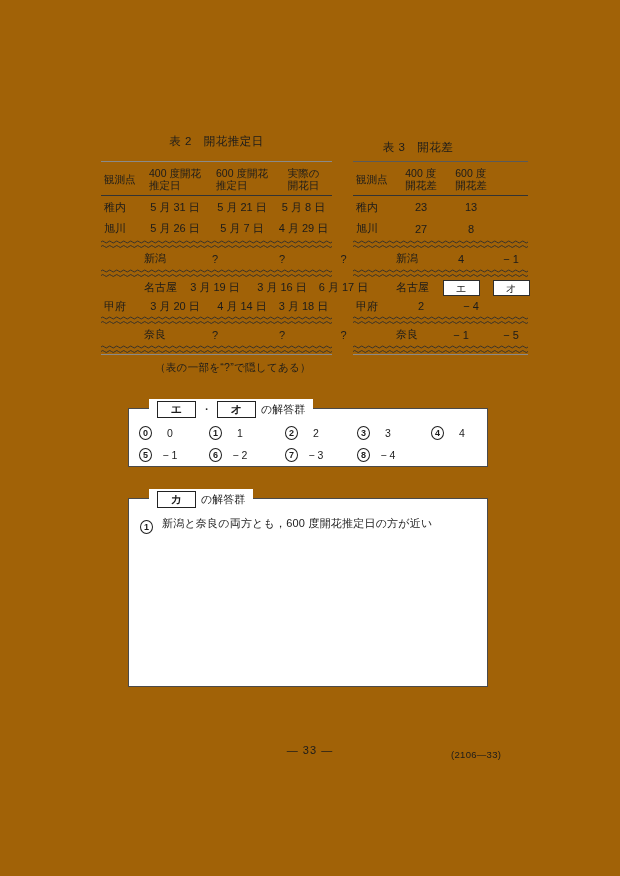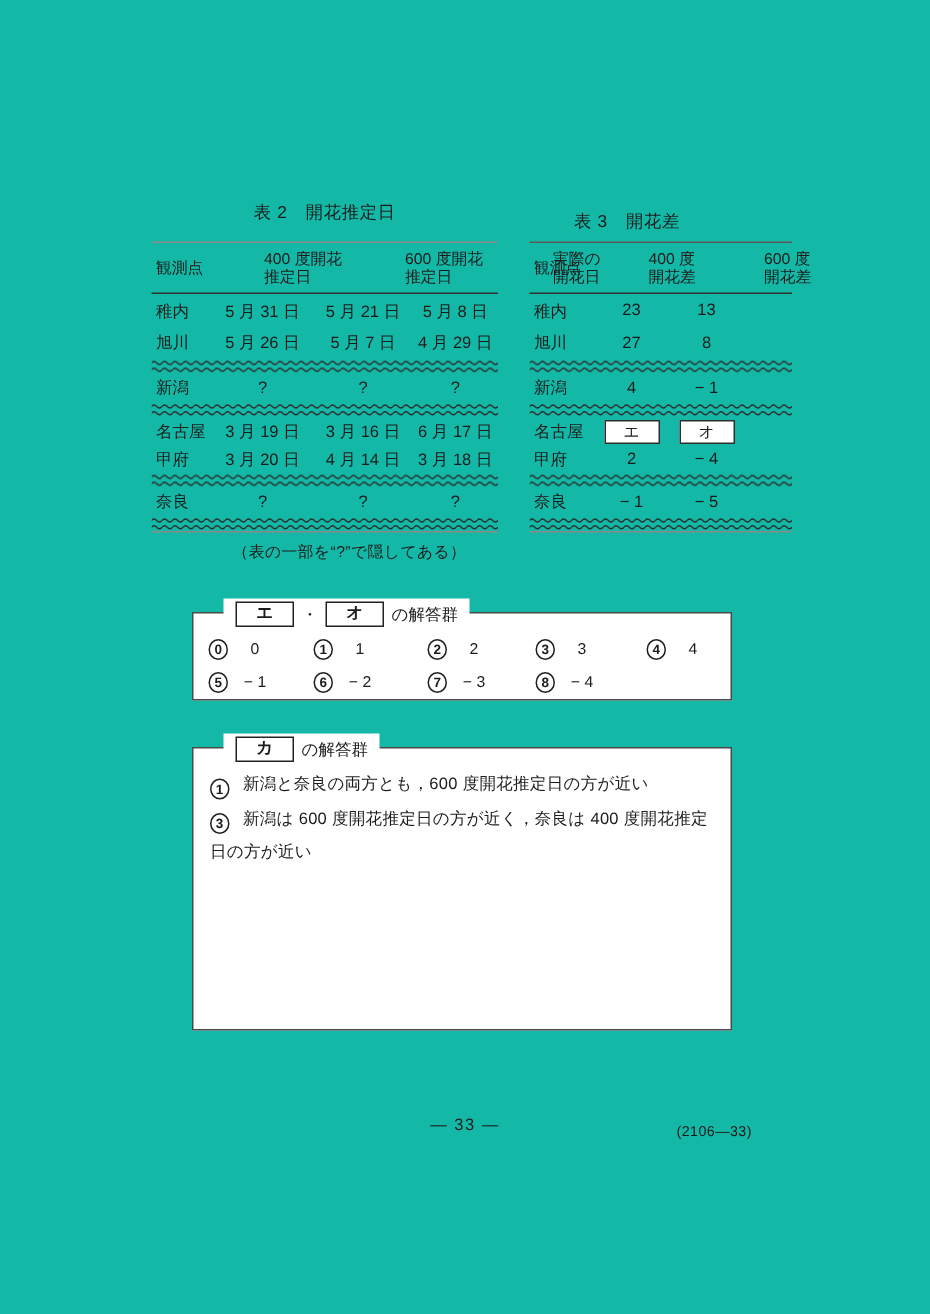--- a/index.html
+++ b/index.html
@@ -1,31 +1,31 @@
 <!DOCTYPE html>
 <html><head>
 <meta charset="utf-8">
 <style>
   html,body{margin:0;padding:0;background:#fff;}
-  .page{position:relative;width:620px;height:876px;background:#14b8a6;overflow:hidden;
+  .page{position:relative;width:620px;height:876px;background:#a16207;overflow:hidden;
         font-family:"Liberation Sans","DejaVu Sans",sans-serif;color:#1b1b1b;}
 
   
   .tbl{position:absolute;}
   .rule{border-top:1px solid #5a5a5a;height:0;}
   .rule.strong{border-top:1.4px solid #333;}
   .rule.light{border-top:1px solid #8a8a8a;}
   .grow{display:grid;align-items:center;}
   .g2{grid-template-columns:40px 68px 66px 57px;}
   .g3{grid-template-columns:42px 52px 48px 33px;}
-  .hdr{height:33px;gap:27px;}
+  .hdr{height:33px;}
   .hcell{display:flex;align-items:center;justify-content:center;font-size:10.5px;line-height:12px;}
   .hcell.first{justify-content:flex-start;padding-left:3px;}
   .hlines{display:inline-block;text-align:left;white-space:pre-line;}
-  .h22{height:22px;} .h21{height:21px;} .h19{height:19px;} .h18{height:18px;}
+  .h22{height:22px;} .h21{height:21px;} .h19{height:19px;margin-left:40px;} .h18{height:18px;}
   .station{font-size:11px;text-align:left;padding-left:3px;white-space:nowrap;}
   .val{font-size:11px;text-align:center;white-space:nowrap;}
   .wavy{display:block;width:100%;height:10px;}
   .ph-box{display:inline-block;box-sizing:border-box;width:37px;height:16px;line-height:14px;
           border:1px solid #2e2e2e;text-align:center;font-size:10.5px;background:#fff;}
 
   .t-title{position:absolute;font-size:11.5px;text-align:center;letter-spacing:.5px;white-space:nowrap;}
 
   .note{position:absolute;left:155px;top:361px;font-size:10.5px;letter-spacing:.3px;}
 
@@ -269,20 +269,19 @@
     </div>
   </div>
 
   <div class="agroup" id="group-ka">
     <div class="glabel">
       <span class="kbox">カ</span>
       <span>の解答群</span>
     </div>
     <div class="opts">
       <div class="koption"><span class="cnum">1</span><span>新潟と奈良の両方とも，600 度開花推定日の方が近い</span></div>
-      <div class="koption"><span class="cnum">3</span><span>新潟は 600 度開花推定日の方が近く，奈良は 400 度開花推定日の方が近い</span></div>
     </div>
   </div>
 
   <div class="pagenum">— 33 —</div>
   <div class="doccode">(2106—33)</div>
 
 </div>
 
 </body></html>

